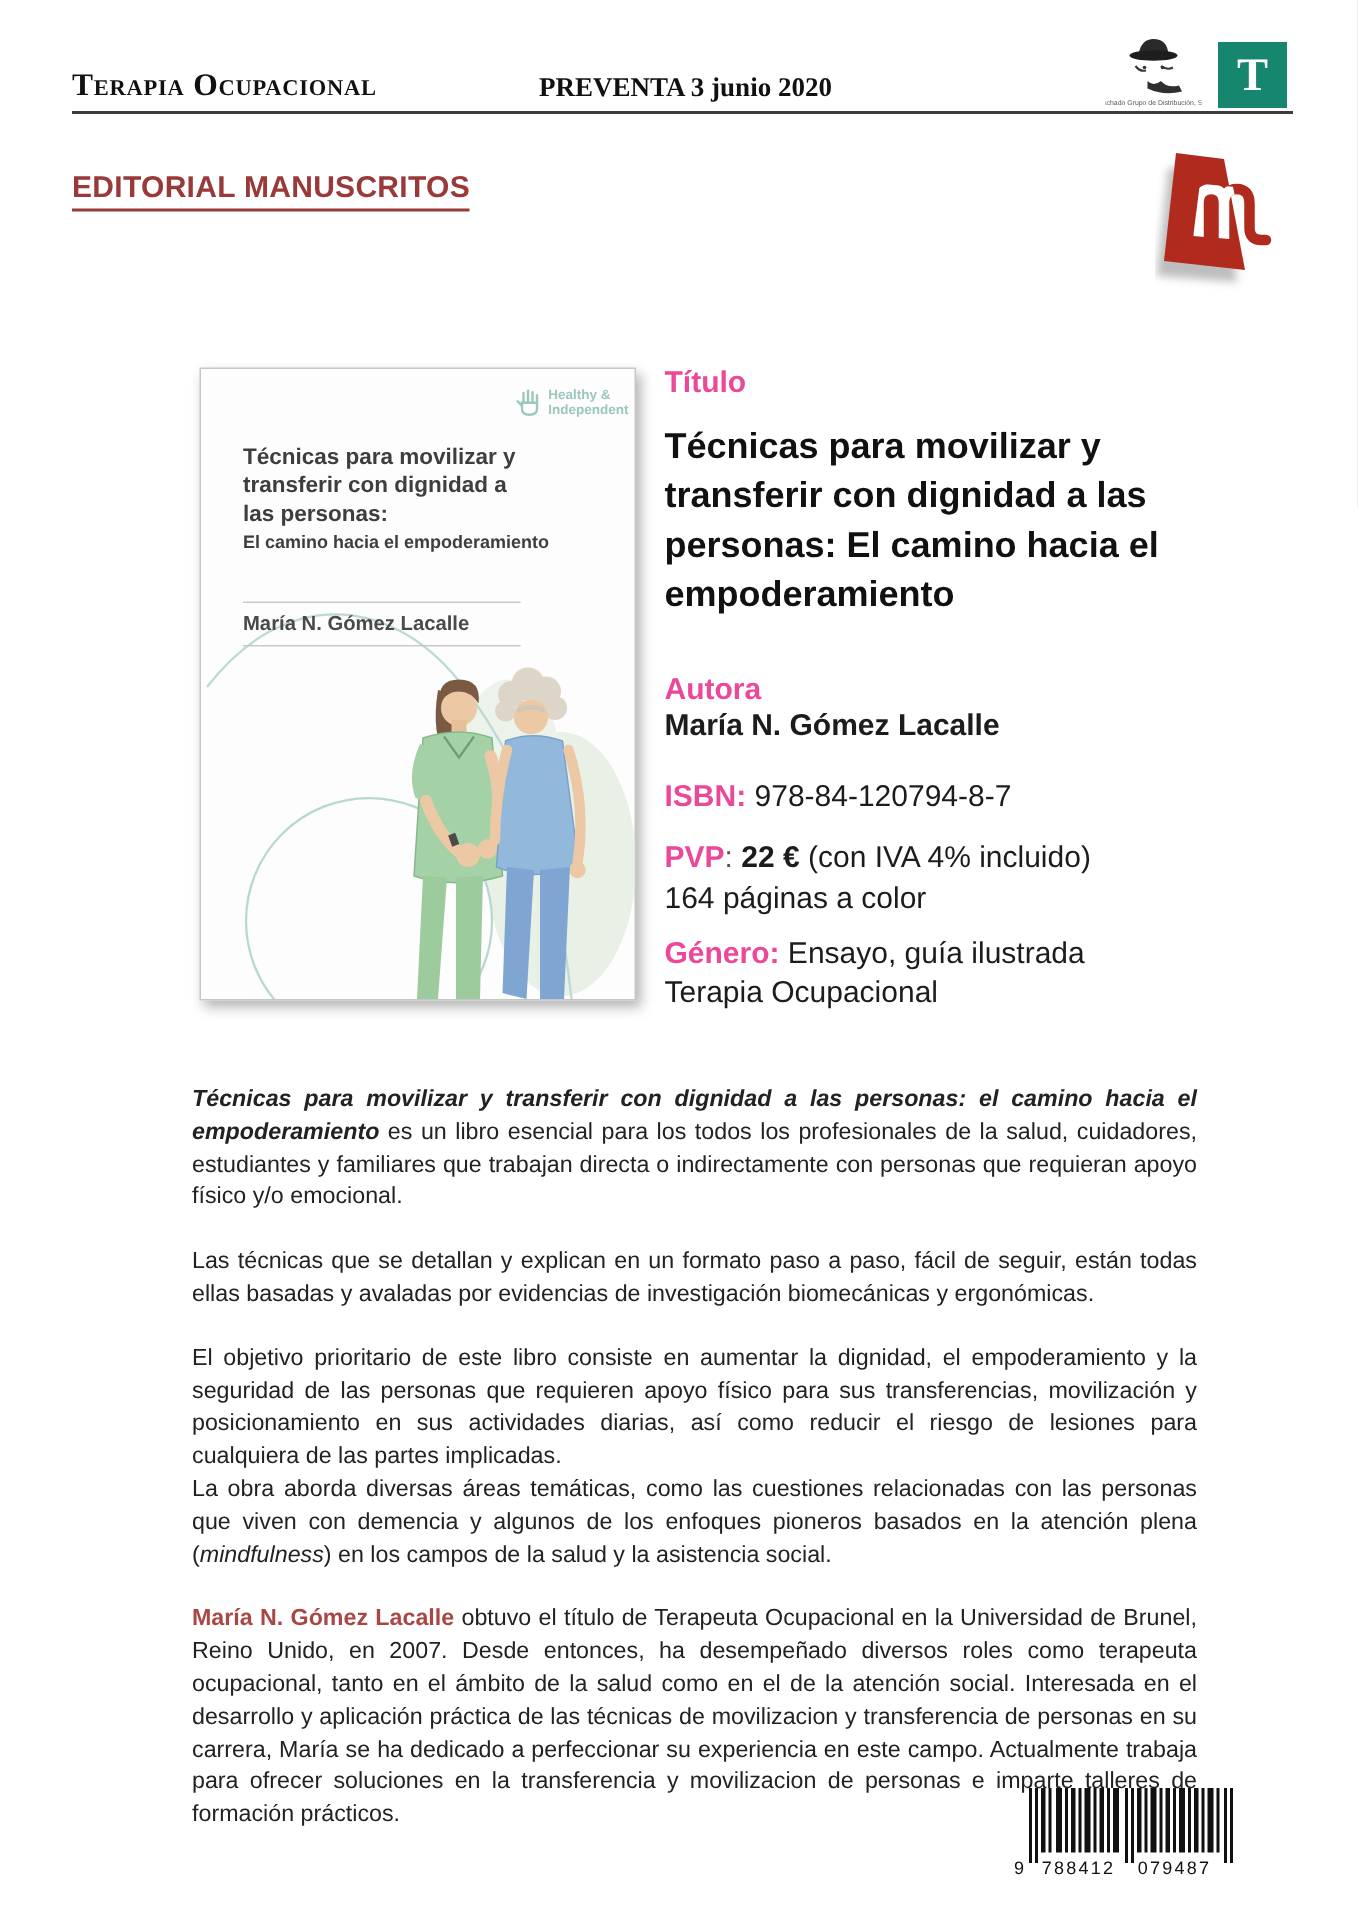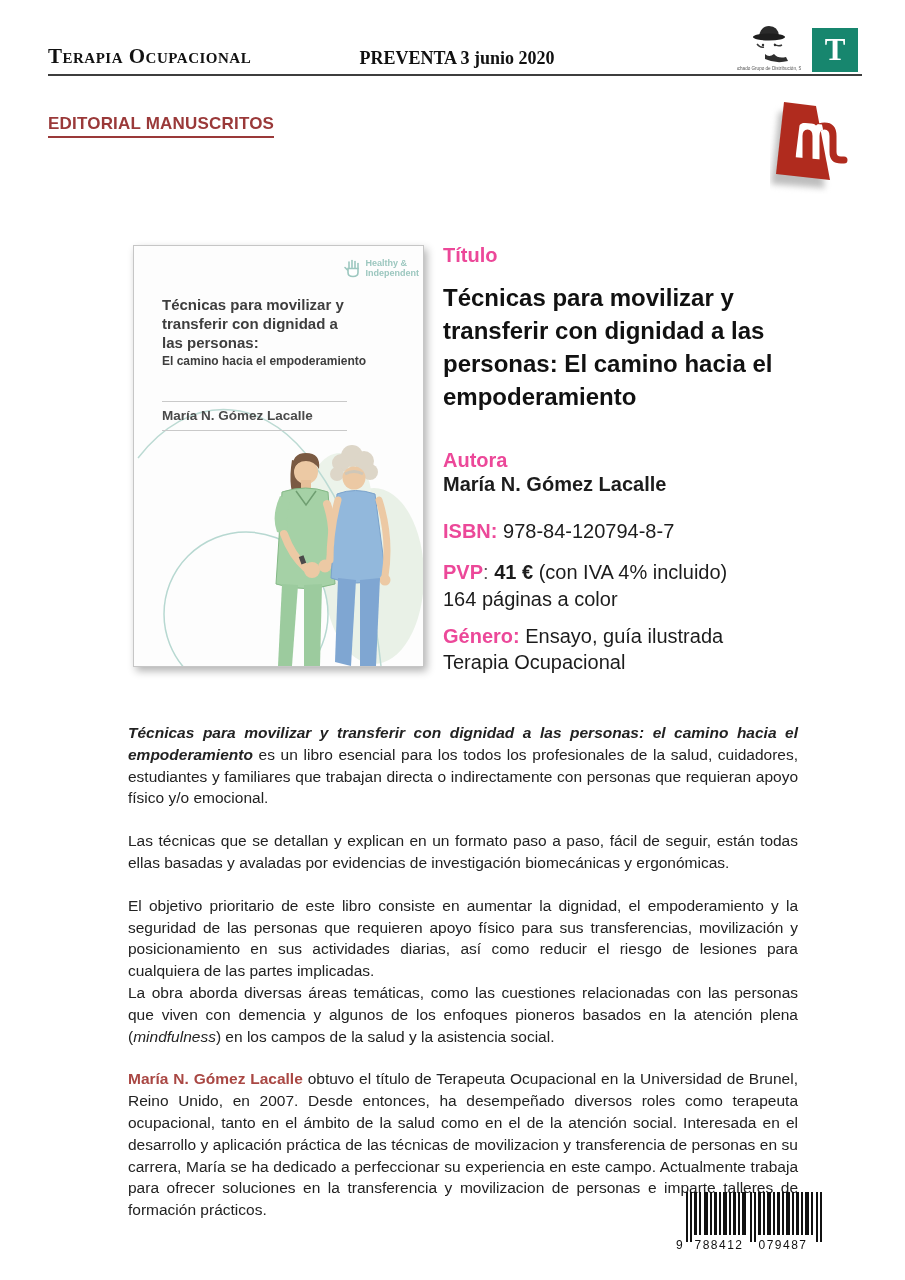--- a/index.html
+++ b/index.html
@@ -12,21 +12,21 @@
   .preventa{position:absolute;left:292px;top:48px;width:330px;text-align:center;
             font-family:"Liberation Serif",serif;font-weight:bold;font-size:18px;color:#111;}
   .header-rule{position:absolute;left:48px;top:74px;width:814px;height:2px;background:#3d3d3d;}
   .machado{position:absolute;left:737px;top:22px;width:64px;height:52px;}
   .tlogo{position:absolute;left:812px;top:28px;width:46px;height:44px;background:#17866e;
          display:flex;align-items:center;justify-content:center;
          font-family:"Liberation Serif",serif;font-weight:bold;font-size:31px;color:#fff;}
 
   
   .editorial{position:absolute;left:48px;top:114px;display:inline-block;
-             font-size:17px;font-weight:bold;letter-spacing:.2px;color:#9a3939;
+             font-size:20px;font-weight:bold;letter-spacing:.2px;color:#9a3939;
              border-bottom:2px solid #9a3939;padding-bottom:2px;}
 
   
   .mlogo{position:absolute;left:770px;top:98px;width:92px;height:96px;}
 
   
   .cover{position:absolute;left:133px;top:245px;width:289px;height:420px;background:#fdfdfd;
          border:1px solid #c6c6c6;box-shadow:3px 4px 8px rgba(0,0,0,.3);overflow:hidden;}
   .cover-art{position:absolute;left:0;top:0;z-index:0;}
   .hi-logo{position:absolute;top:12px;right:4px;display:flex;gap:4px;align-items:center;z-index:1;}
@@ -177,21 +177,21 @@
     <div class="big-title">Técnicas para movilizar y transferir con dignidad a las personas: El camino hacia el empoderamiento</div>
 
     <div class="row lbl" style="top:205px;">Autora</div>
     <div class="row" style="top:229px;font-weight:bold;">María N. Gómez Lacalle</div>
 
     <div class="row" style="top:276px;">
       <span class="lbl">ISBN:</span><span> 978-84-120794-8-7</span>
     </div>
 
     <div class="row" style="top:317px;">
-      <span class="lbl">PVP</span><span style="color:#555;">: </span><span style="font-weight:bold;">41 €</span><span> (con IVA 4% incluido)</span>
+      <span class="lbl">PVP</span><span style="color:#555;">: </span><span style="font-weight:bold;">22 €</span><span> (con IVA 4% incluido)</span>
     </div>
     <div class="row" style="top:344px;">164 páginas a color</div>
 
     <div class="row" style="top:381px;">
       <span class="lbl">Género:</span><span> Ensayo, guía ilustrada</span>
     </div>
     <div class="row" style="top:407px;">Terapia Ocupacional</div>
   </div>
 
   <div class="bodytext">

